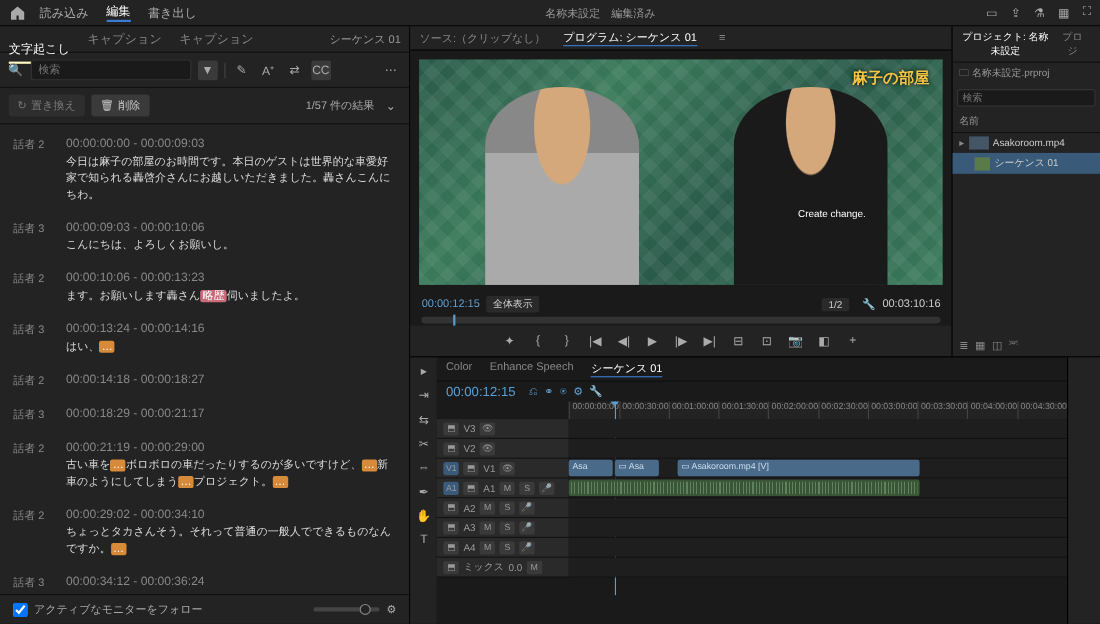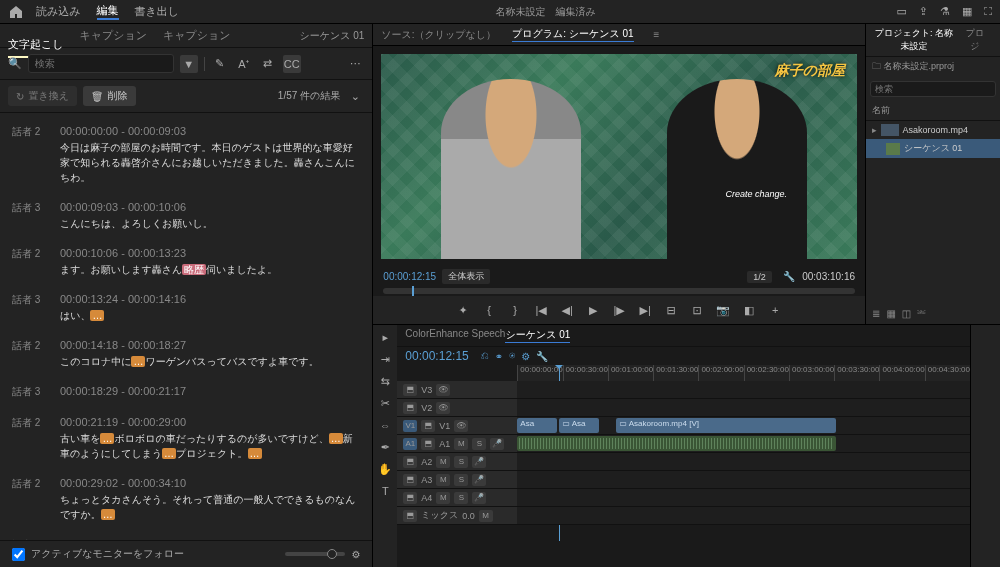--- a/index.html
+++ b/index.html
@@ -61,21 +61,21 @@
 
 .monitor-tabs { height: 22px; display: flex; align-items: center; padding: 0 8px; background: #232323; border-bottom: 1px solid #000; font-size: 10px; }
 .monitor-tabs .tab { margin-right: 16px; color: #888; cursor: pointer; }
 .monitor-tabs .tab.active { color: #fff; border-bottom: 1px solid #3a7bd5; }
 
 
 .upper-right { display: flex; height: 300px; }
 
 
 .program-area { flex: 1; background: #1a1a1a; display: flex; flex-direction: column; }
-.video-frame { flex: 1; margin: 8px; background: linear-gradient(135deg, #2a5a4a 0%, #3a7a5a 30%, #2a5a4a 60%, #3a7a5a 100%); position: relative; overflow: hidden; display: flex; align-items: center; justify-content: center; font-style: italic; }
+.video-frame { flex: 1; margin: 8px; background: linear-gradient(135deg, #2a5a4a 0%, #3a7a5a 30%, #2a5a4a 60%, #3a7a5a 100%); position: relative; overflow: hidden; display: flex; align-items: center; justify-content: center; }
 .video-frame::before { content: ""; position: absolute; inset: 0; background-image: repeating-linear-gradient(45deg, rgba(255,255,255,0.05) 0 10px, transparent 10px 20px), repeating-linear-gradient(-45deg, rgba(255,255,255,0.05) 0 10px, transparent 10px 20px); }
 .show-logo { position: absolute; top: 8px; right: 12px; color: #f5c542; font-size: 14px; font-weight: bold; text-shadow: 0 0 4px #000; }
 .person { position: absolute; bottom: 0; width: 140px; height: 180px; }
 .person.left-p { left: 60px; background: radial-gradient(ellipse at 50% 20%, #d4a87a 0 25px, transparent 26px), linear-gradient(#888 60px, #aaa 60px); border-radius: 50% 50% 0 0 / 30% 30% 0 0; }
 .person.right-p { right: 50px; background: radial-gradient(ellipse at 50% 18%, #d4a87a 0 22px, transparent 23px), linear-gradient(#1a1a1a 50px, #1a1a1a 50px); border-radius: 50% 50% 0 0 / 30% 30% 0 0; }
 .shirt-text { position: absolute; bottom: 60px; right: 70px; color: #fff; font-size: 9px; z-index: 2; }
 
 
 .monitor-info { display: flex; align-items: center; padding: 2px 10px; font-size: 10px; }
 .tc-blue { color: #5a9fd4; }
@@ -98,21 +98,21 @@
 .proj-item .seq-ic { width: 14px; height: 12px; background: #5a7a4a; }
 .proj-footer { margin-top: auto; padding: 4px 6px; display: flex; gap: 6px; }
 .proj-footer span { color: #888; font-size: 10px; cursor: pointer; }
 
 
 .timeline-area { flex: 1; display: flex; background: #1a1a1a; border-top: 1px solid #000; }
 .tl-toolbar { width: 24px; background: #232323; display: flex; flex-direction: column; align-items: center; padding: 4px 0; gap: 6px; }
 .tl-toolbar .tl-tool { width: 16px; height: 16px; color: #aaa; cursor: pointer; font-size: 11px; display: flex; align-items: center; justify-content: center; }
 
 .tl-main { flex: 1; display: flex; flex-direction: column; }
-.tl-tabs { display: flex; padding: 3px 8px; font-size: 10px; border-bottom: 1px solid #111; }
+.tl-tabs { display: flex; padding: 3px 8px; font-size: 10px; border-bottom: 1px solid #111; gap: 16px; }
 .tl-tabs .tab { color: #888; cursor: pointer; }
 .tl-tabs .tab.active { color: #fff; border-bottom: 1px solid #3a7bd5; }
 
 .tl-header { display: flex; align-items: center; padding: 2px 8px; }
 .tl-header .tc { color: #5a9fd4; font-size: 12px; margin-right: 12px; }
 .tl-header .tl-hicon { color: #5a9fd4; margin-right: 6px; font-size: 10px; }
 
 .tl-ruler { height: 16px; background: #232323; margin-left: 120px; display: flex; font-size: 8px; color: #888; position: relative; }
 .tl-ruler span { flex: 1; border-left: 1px solid #444; padding-left: 2px; }
 .playhead { position: absolute; left: 42px; top: 0; bottom: -160px; width: 1px; background: #5a9fd4; }
@@ -219,21 +219,20 @@
           <div class="speaker">話者 3</div>
           <div class="trans-body">
             <div class="timecode">00:00:13:24 - 00:00:14:16</div>
             <div class="trans-text">はい、<span class="hl">…</span></div>
           </div>
         </div>
         <div class="trans-item">
           <div class="speaker">話者 2</div>
           <div class="trans-body">
             <div class="timecode">00:00:14:18 - 00:00:18:27</div>
-            <div class="trans-text">このコロナ中に<span class="hl">…</span>ワーゲンバスってバスですよ車です。</div>
           </div>
         </div>
         <div class="trans-item">
           <div class="speaker">話者 3</div>
           <div class="trans-body">
             <div class="timecode">00:00:18:29 - 00:00:21:17</div>
           </div>
         </div>
         <div class="trans-item">
           <div class="speaker">話者 2</div>

